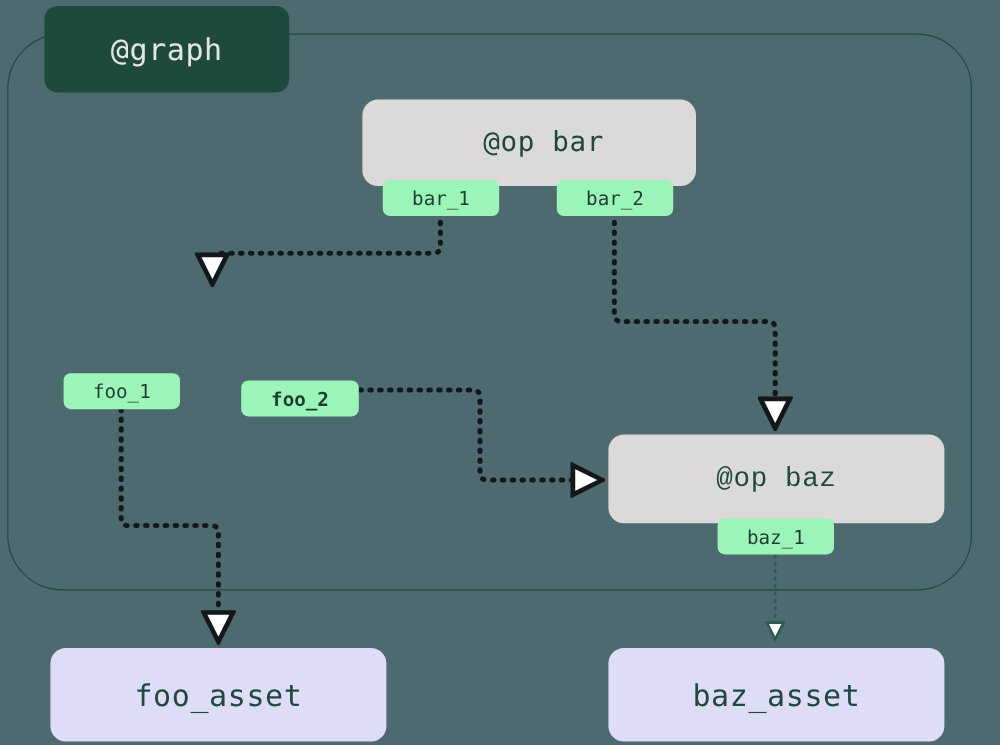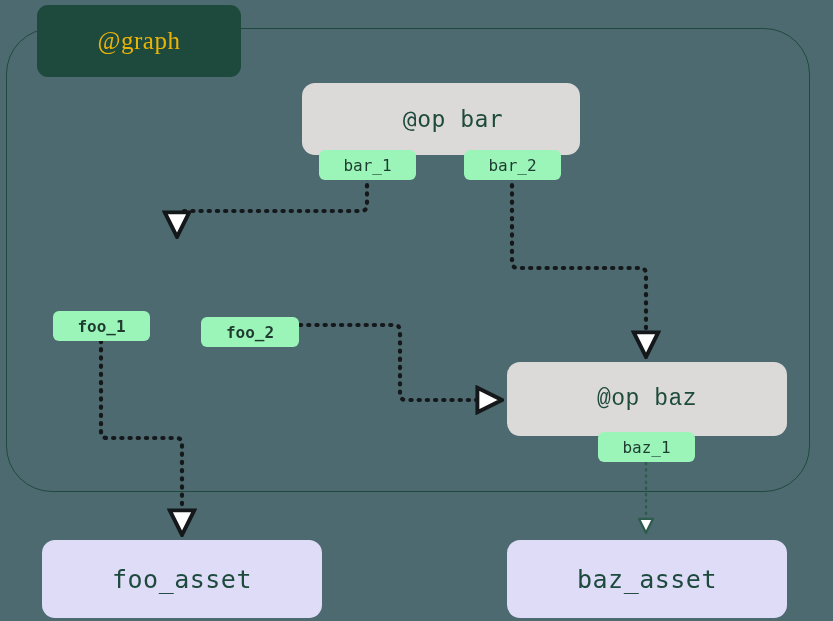--- a/index.html
+++ b/index.html
@@ -51,25 +51,24 @@
     position: absolute;
     left: 37px;
     top: 5px;
     width: 204px;
     height: 72px;
     background: #1e4a3d;
     border-radius: 11px;
     display: flex;
     align-items: center;
     justify-content: center;
-    color: #eab308;
+    color: #e5e5e5;
     font-size: 25px;
     letter-spacing: 0.5px;
     z-index: 5;
-    font-family: Liberation Serif, serif;
   }
   .op-node {
     background: #dcdad8;
     color: #1e4a3d;
     font-size: 23px;
     letter-spacing: 0.5px;
     border-radius: 13px;
     z-index: 3;
   }
   .asset-node {
@@ -131,21 +130,21 @@
   <div class="node op-node" style="left:302px; top:83px; width:278px; height:72px;padding-left:24px;">
     <span>@op bar</span>
   </div>
   <div class="port" style="left:319px; top:150px; width:97px;">
     <span>bar_1</span>
   </div>
   <div class="port" style="left:464px; top:150px; width:97px;">
     <span>bar_2</span>
   </div>
 
-  <div class="port" style="left:53px; top:311px; width:97px;font-weight:bold;">
+  <div class="port" style="left:53px; top:311px; width:97px;">
     <span>foo_1</span>
   </div>
   <div class="port" style="left:201px; top:317px; width:98px;font-weight:bold;">
     <span>foo_2</span>
   </div>
 
   <div class="node op-node" style="left:507px; top:362px; width:280px; height:74px;font-family:Liberation Mono, monospace;">
     <span>@op baz</span>
   </div>
   <div class="port" style="left:598px; top:432px; width:97px;align-items:center;">

